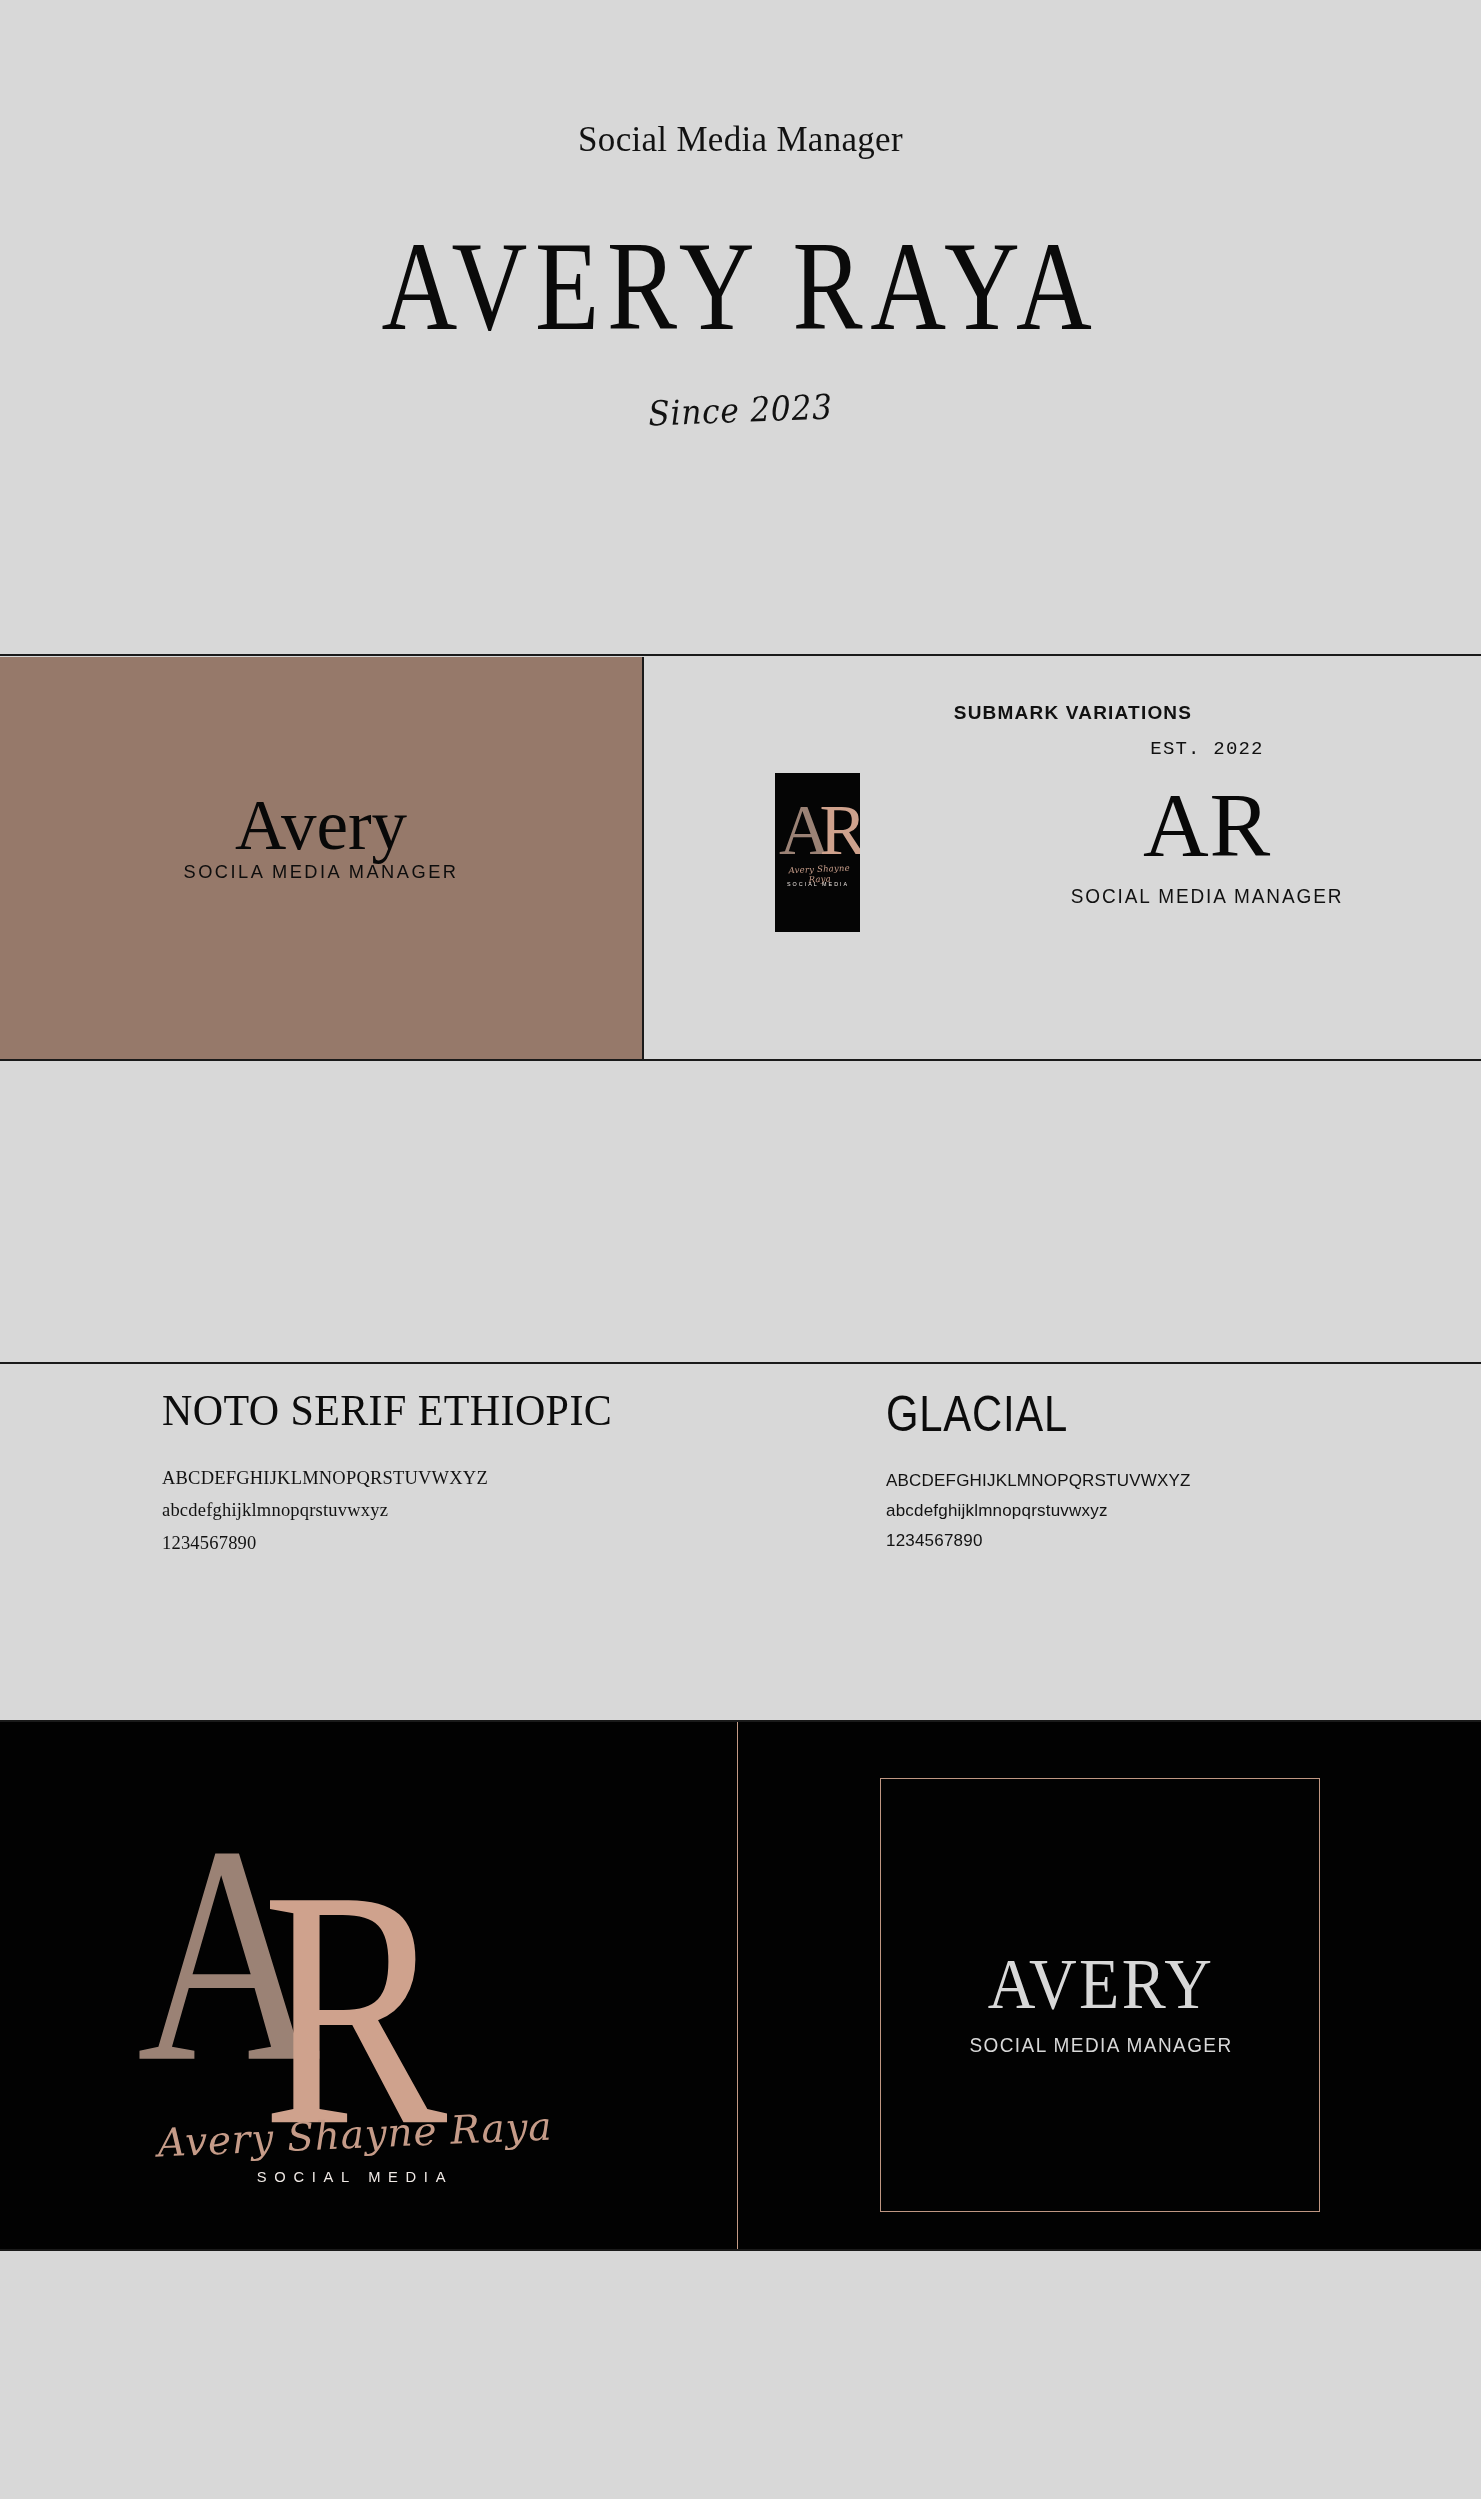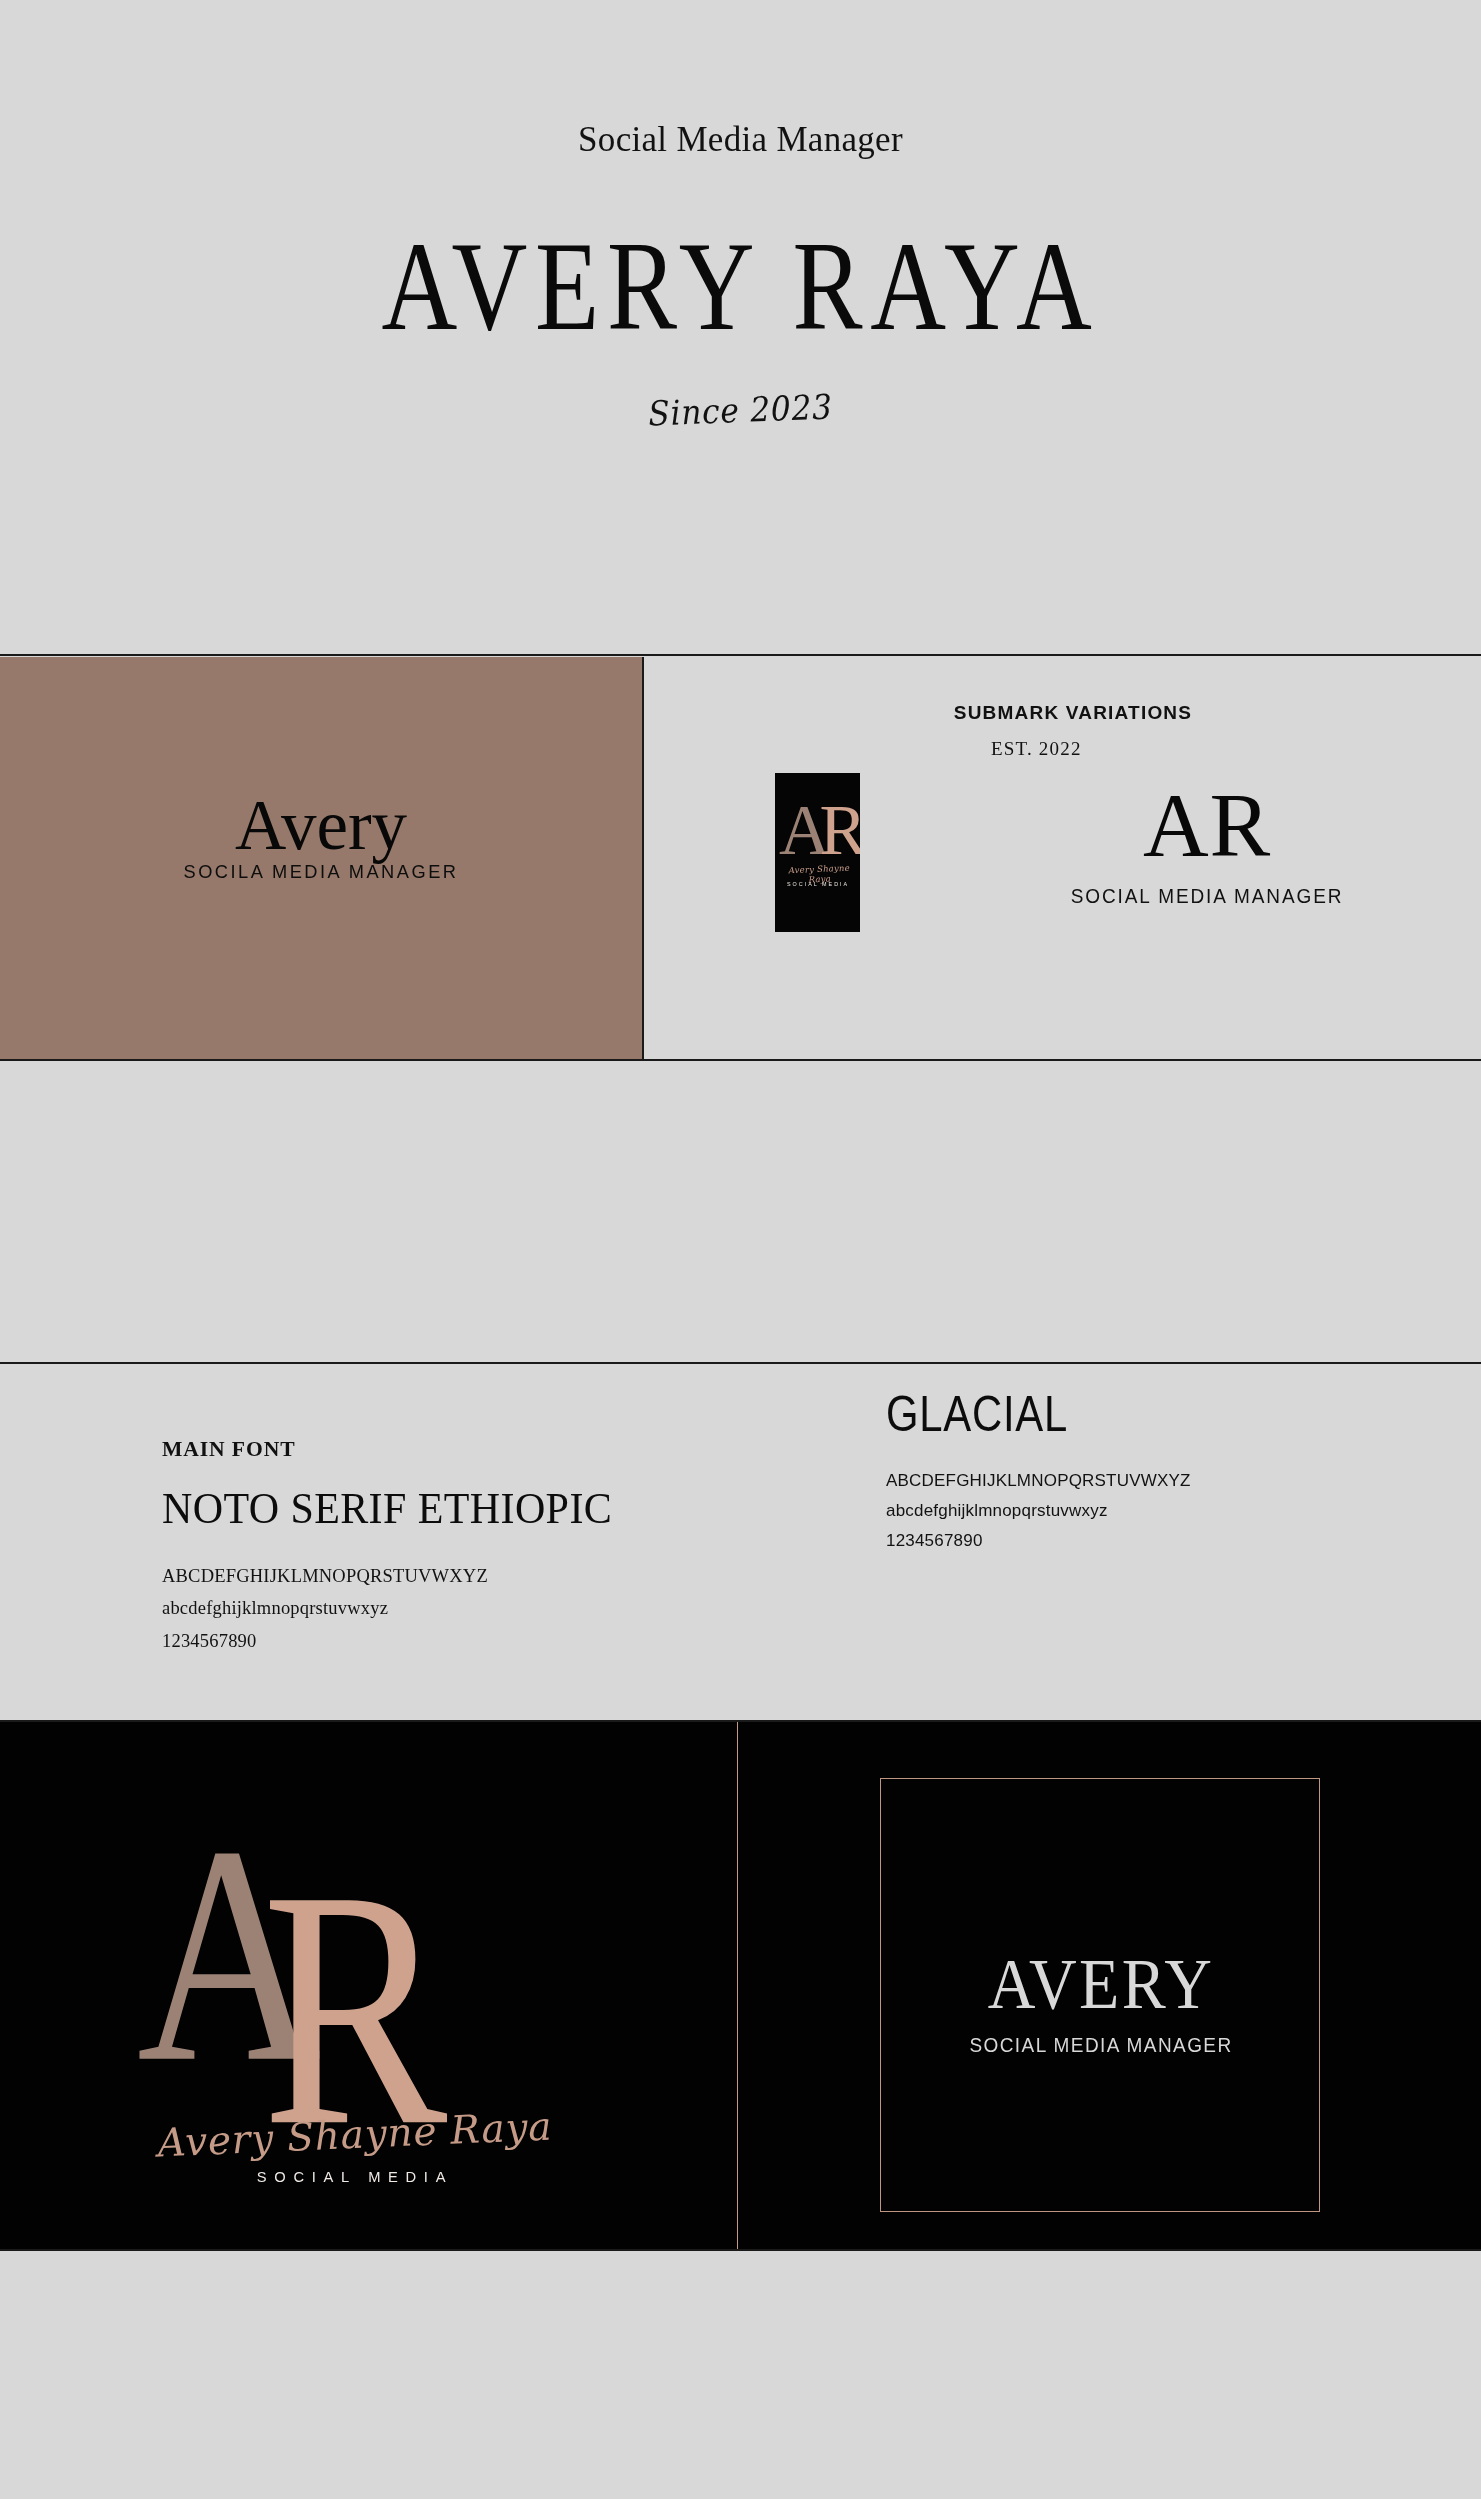--- a/index.html
+++ b/index.html
@@ -171,21 +171,22 @@
     font-family: "Liberation Sans", sans-serif;
     font-size: 5.4px;
     letter-spacing: 2px;
     color: #efe7e2;
   }
 
   .est {
     position: absolute;
     left: 347px; top: 81px;
     width: 432px;
-    font-family: Liberation Serif, serif;
+    text-align: center;
+    font-family: Liberation Mono, monospace;
     font-size: 19px;
     letter-spacing: 1.2px;
     color: #111;
   }
   .ar-big {
     position: absolute;
     left: 347px; top: 123px;
     width: 432px;
     text-align: center;
     font-family: "Liberation Serif", serif;
@@ -446,21 +447,20 @@
       <div class="ar-sub">SOCIAL MEDIA MANAGER</div>
     </div>
   </section>
   <div class="hline" style="top:1059px"></div>
 
   <div class="hline" style="top:1362px"></div>
 
   <section class="sec-fonts">
 
     <div class="font-col main">
-      <div class="font-kicker">MAIN FONT</div>
       <div class="font-display">NOTO SERIF ETHIOPIC</div>
       <div class="specimen">
         <div>ABCDEFGHIJKLMNOPQRSTUVWXYZ</div>
         <div>abcdefghijklmnopqrstuvwxyz</div>
         <div>1234567890</div>
       </div>
     </div>
 
     <div class="font-col secondary">
       <div class="font-display sans">GLACIAL</div>

